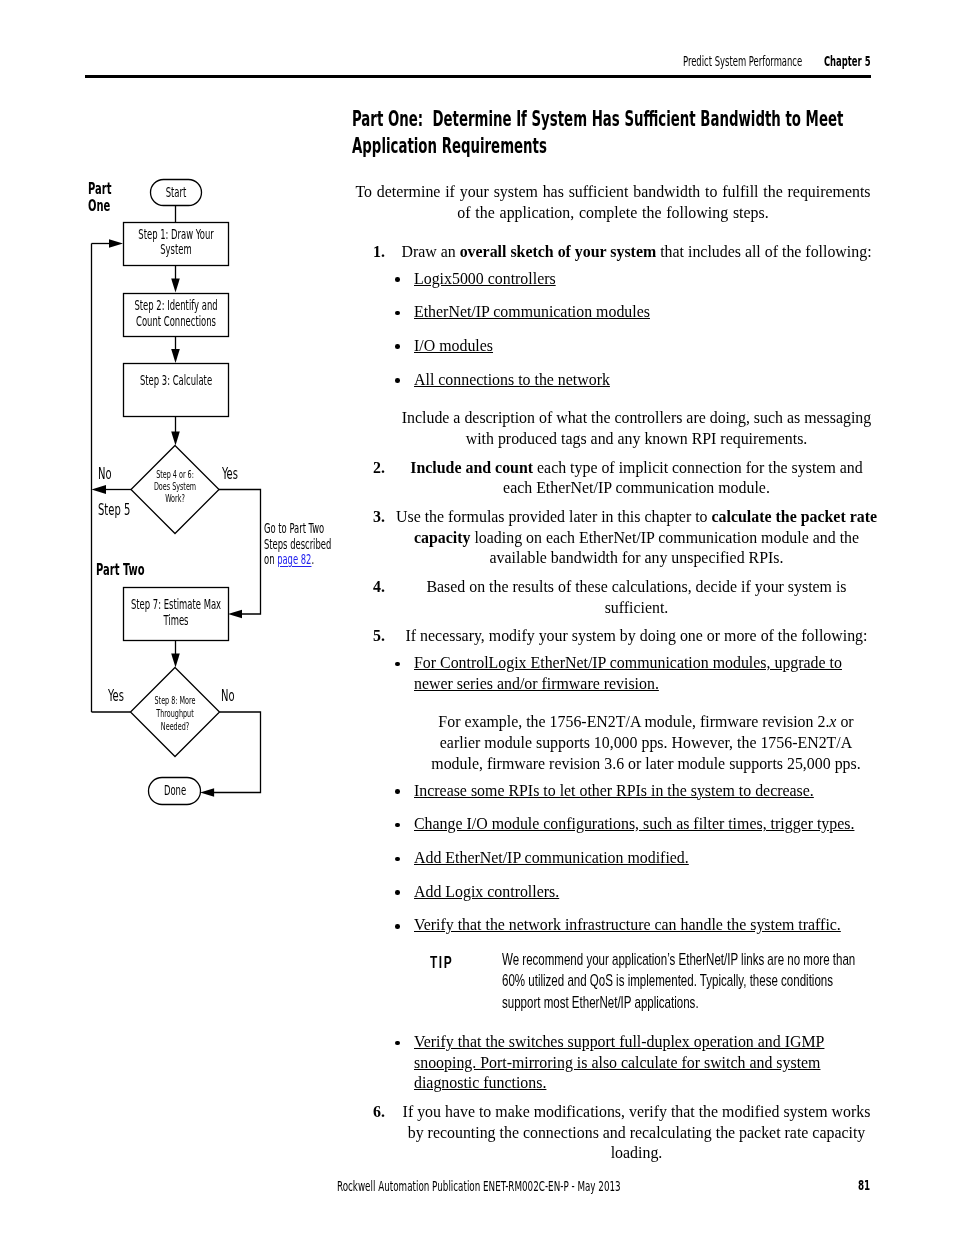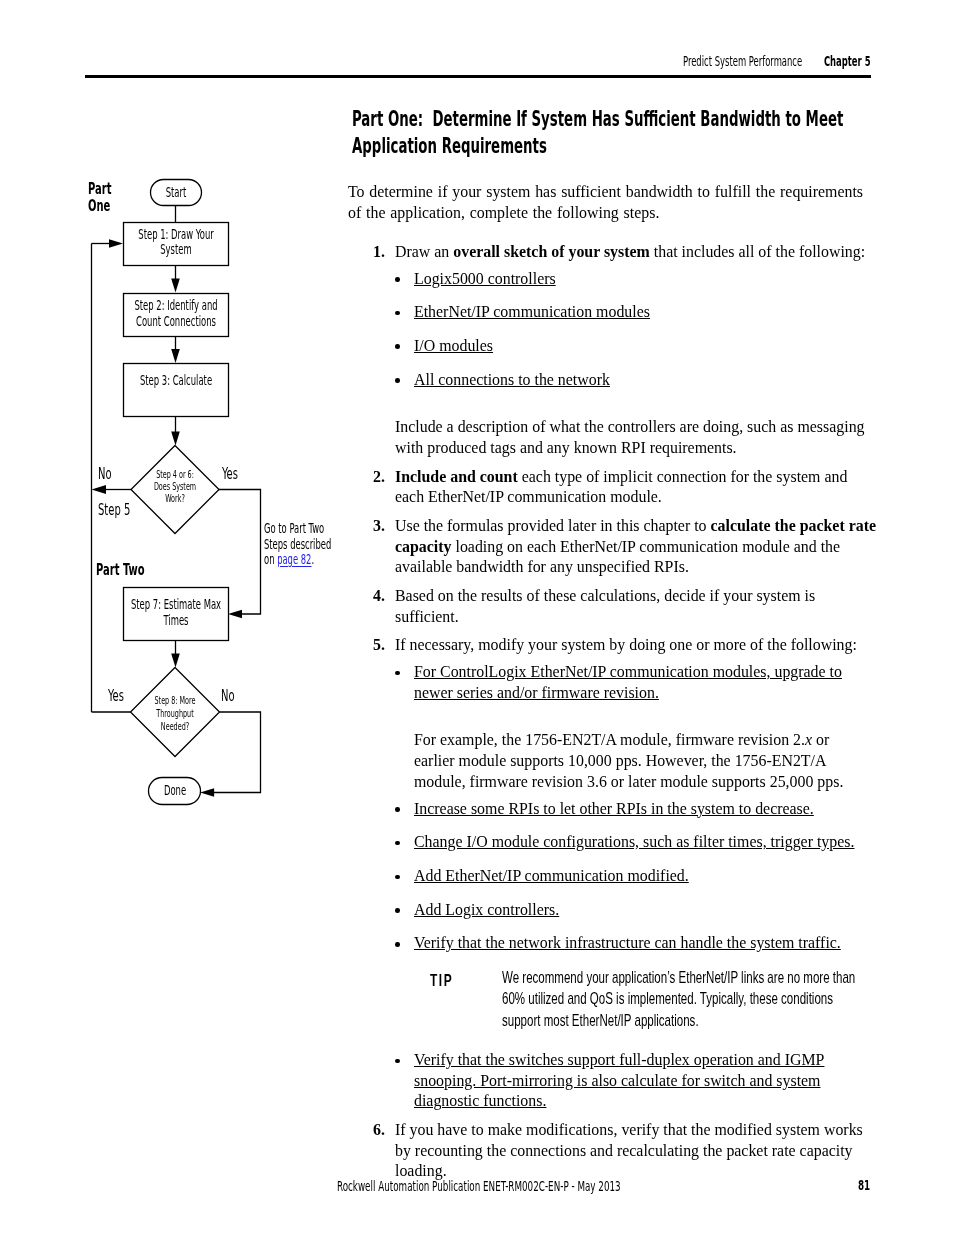--- a/index.html
+++ b/index.html
@@ -3,30 +3,30 @@
 <meta charset="utf-8">
 <style>
   html,body{margin:0;padding:0;}
   body{width:954px;height:1235px;background:#fff;font-family:"Liberation Serif",serif;color:#000;position:relative;overflow:hidden;}
   .page{position:absolute;inset:0;}
   .hdr{position:absolute;left:683.2px;top:53.5px;font-family:"DejaVu Sans Condensed","Liberation Sans",sans-serif;font-size:13.4px;white-space:pre;transform:scaleX(0.70);transform-origin:left top;}
   .hdr .b{font-weight:bold;margin-left:31px;}
   .rule{position:absolute;left:85px;top:75px;width:786px;height:3px;background:#000;}
   .h1{position:absolute;left:352.3px;top:105.2px;width:710px;font-family:"DejaVu Sans Condensed","Liberation Sans",sans-serif;font-weight:bold;font-size:21.1px;line-height:27.2px;transform:scaleX(0.7023);transform-origin:left top;}
   .col{position:absolute;left:348px;top:181.8px;width:530px;font-size:15.9px;line-height:20.7px;}
-  .col p{margin:0;white-space:pre-wrap;}
+  .col p{margin:0;white-space:pre-wrap;text-align:center;}
   .col li{white-space:pre-wrap;}
   .col p.intro{margin-bottom:18.5px;word-spacing:0.85px;}
   .num{position:relative;padding-left:47px;margin-bottom:7.9px;}
   .num > .n{position:absolute;left:25px;top:0;font-weight:bold;white-space:pre;}
   .blist{margin:0;padding:0;list-style:none;text-decoration:underline;}
   .blist li:first-child{margin-top:6.1px;}
   .blist li{position:relative;padding-left:19px;margin-top:13px;}
   .blist li:before{content:"";position:absolute;left:0px;top:8.5px;width:4.6px;height:4.6px;border-radius:50%;background:#000;}
-  .col p.note{margin-top:27px;}
+  .col p.note{margin-top:18px;}
   .col p.bnote{margin-left:19px;}
   .tipbox{position:relative;padding-left:107px;margin:12.5px 0 18.3px 0;font-family:Liberation Sans, sans-serif;font-size:16.6px;line-height:21.7px;}
   .tipbox .tl{position:absolute;left:35.2px;top:3.3px;font-size:16.6px;font-weight:bold;transform:scaleX(0.72);transform-origin:left top;letter-spacing:2.1px;}
   .tipbox .tt{display:block;white-space:pre;transform:scaleX(0.695);transform-origin:left top;}
   
   .fc{position:absolute;left:0;top:0;width:340px;height:860px;}
   .fc svg{position:absolute;left:0;top:0;overflow:visible;}
   .fcx{position:absolute;font-family:"DejaVu Sans Condensed","Liberation Sans",sans-serif;white-space:pre;transform:scaleX(0.695);transform-origin:left top;}
   .ctr{position:absolute;text-align:center;font-family:"DejaVu Sans Condensed","Liberation Sans",sans-serif;white-space:pre;transform:scaleX(0.695);transform-origin:center top;}
   .lnk{color:#2222ee;text-decoration:underline;text-underline-offset:2px;}

